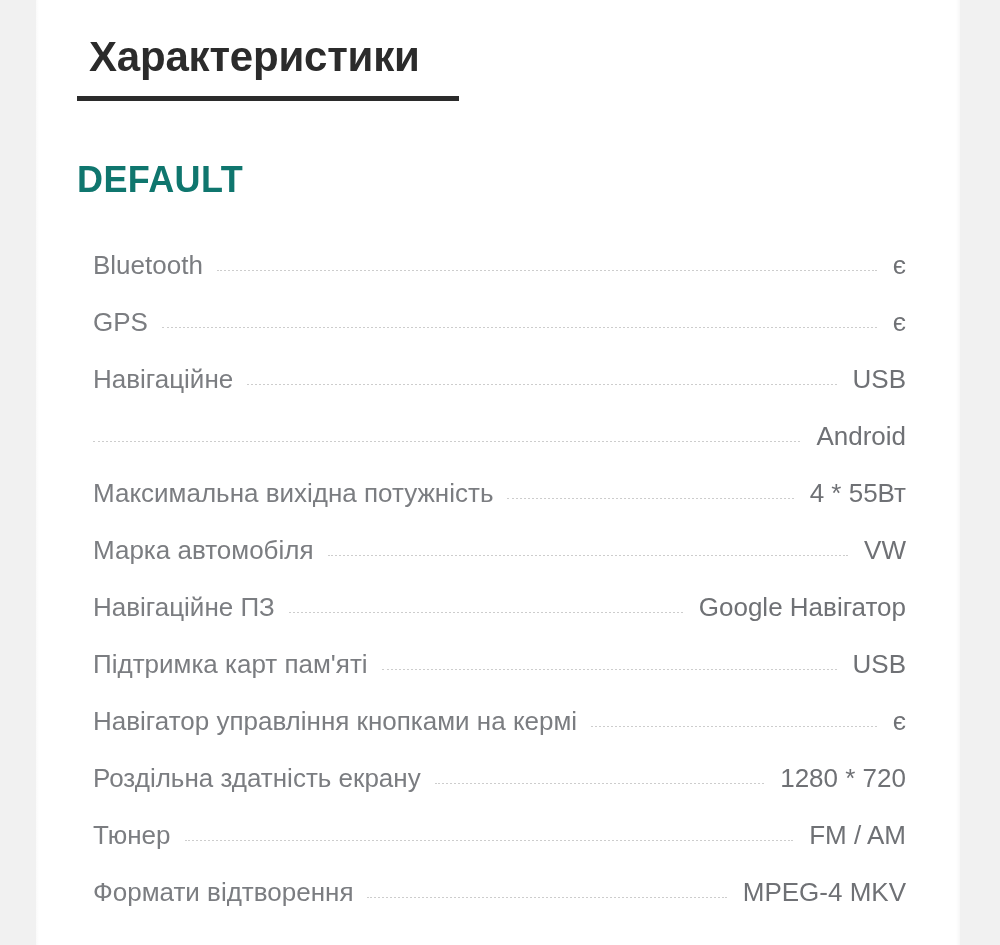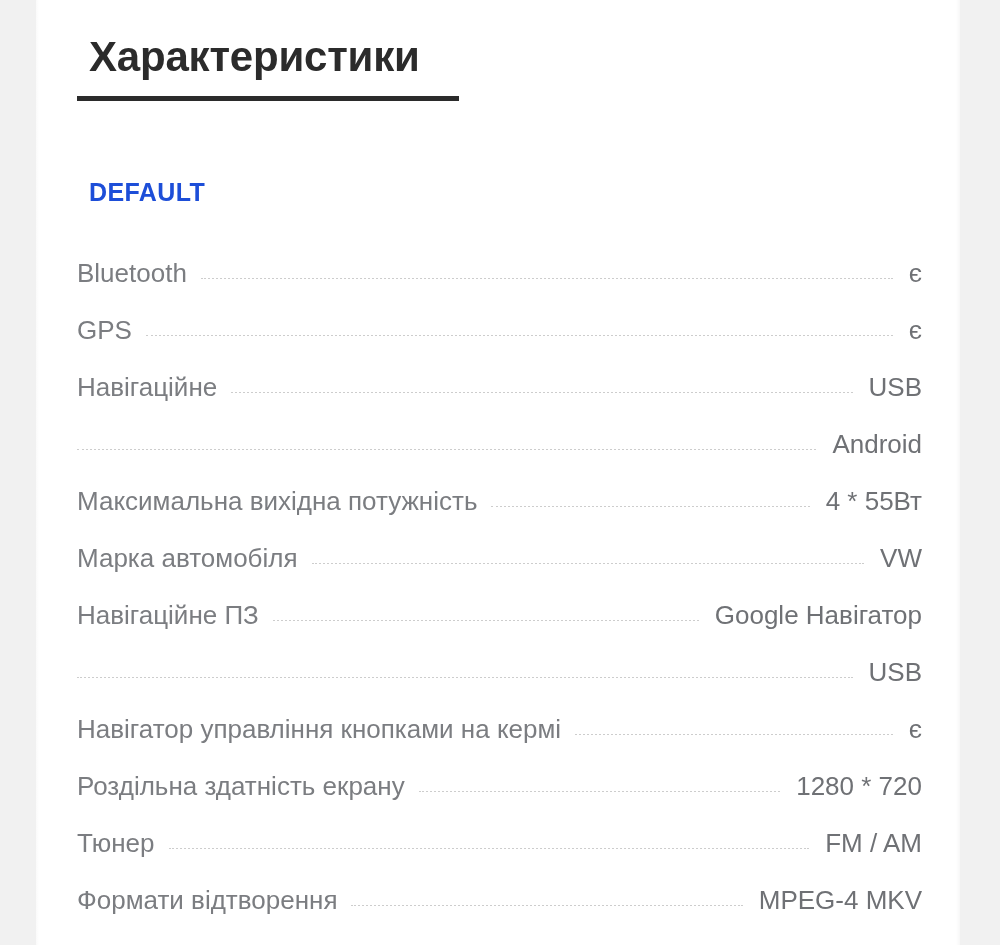--- a/index.html
+++ b/index.html
@@ -67,32 +67,32 @@
   }
   .title-rule {
     margin-top: 12px;
     width: 382px;
     height: 5px;
     background: #2b2b2b;
   }
 
   
   .section-header {
-    margin: 12px;
+    margin: 0;
     padding-top: 63px;
-    font-size: 25px;
+    font-size: 36px;
     line-height: 32px;
     font-weight: 600;
-    color: #1d4ed8;
+    color: #0f766e;
     letter-spacing: 0.4px;
   }
 
   
   .spec-list {
-    margin: 0;
+    margin: 16px;
     padding: 0;
     list-style: none;
     padding-top: 38px;
   }
   .spec-row {
     display: flex;
     align-items: baseline;
     height: 57px;
     white-space: nowrap;
   }
@@ -173,20 +173,21 @@
             <span class="spec-label">Марка автомобіля</span>
             <span class="spec-leader"></span>
             <span class="spec-value">VW</span>
           </li>
           <li class="spec-row">
             <span class="spec-label">Навігаційне ПЗ</span>
             <span class="spec-leader"></span>
             <span class="spec-value">Google Навігатор</span>
           </li>
           <li class="spec-row">
+            <span class="spec-label">Підтримка карт пам'яті</span>
             <span class="spec-leader"></span>
             <span class="spec-value">USB</span>
           </li>
           <li class="spec-row">
             <span class="spec-label">Навігатор управління кнопками на кермі</span>
             <span class="spec-leader"></span>
             <span class="spec-value">є</span>
           </li>
           <li class="spec-row">
             <span class="spec-label">Роздільна здатність екрану</span>

